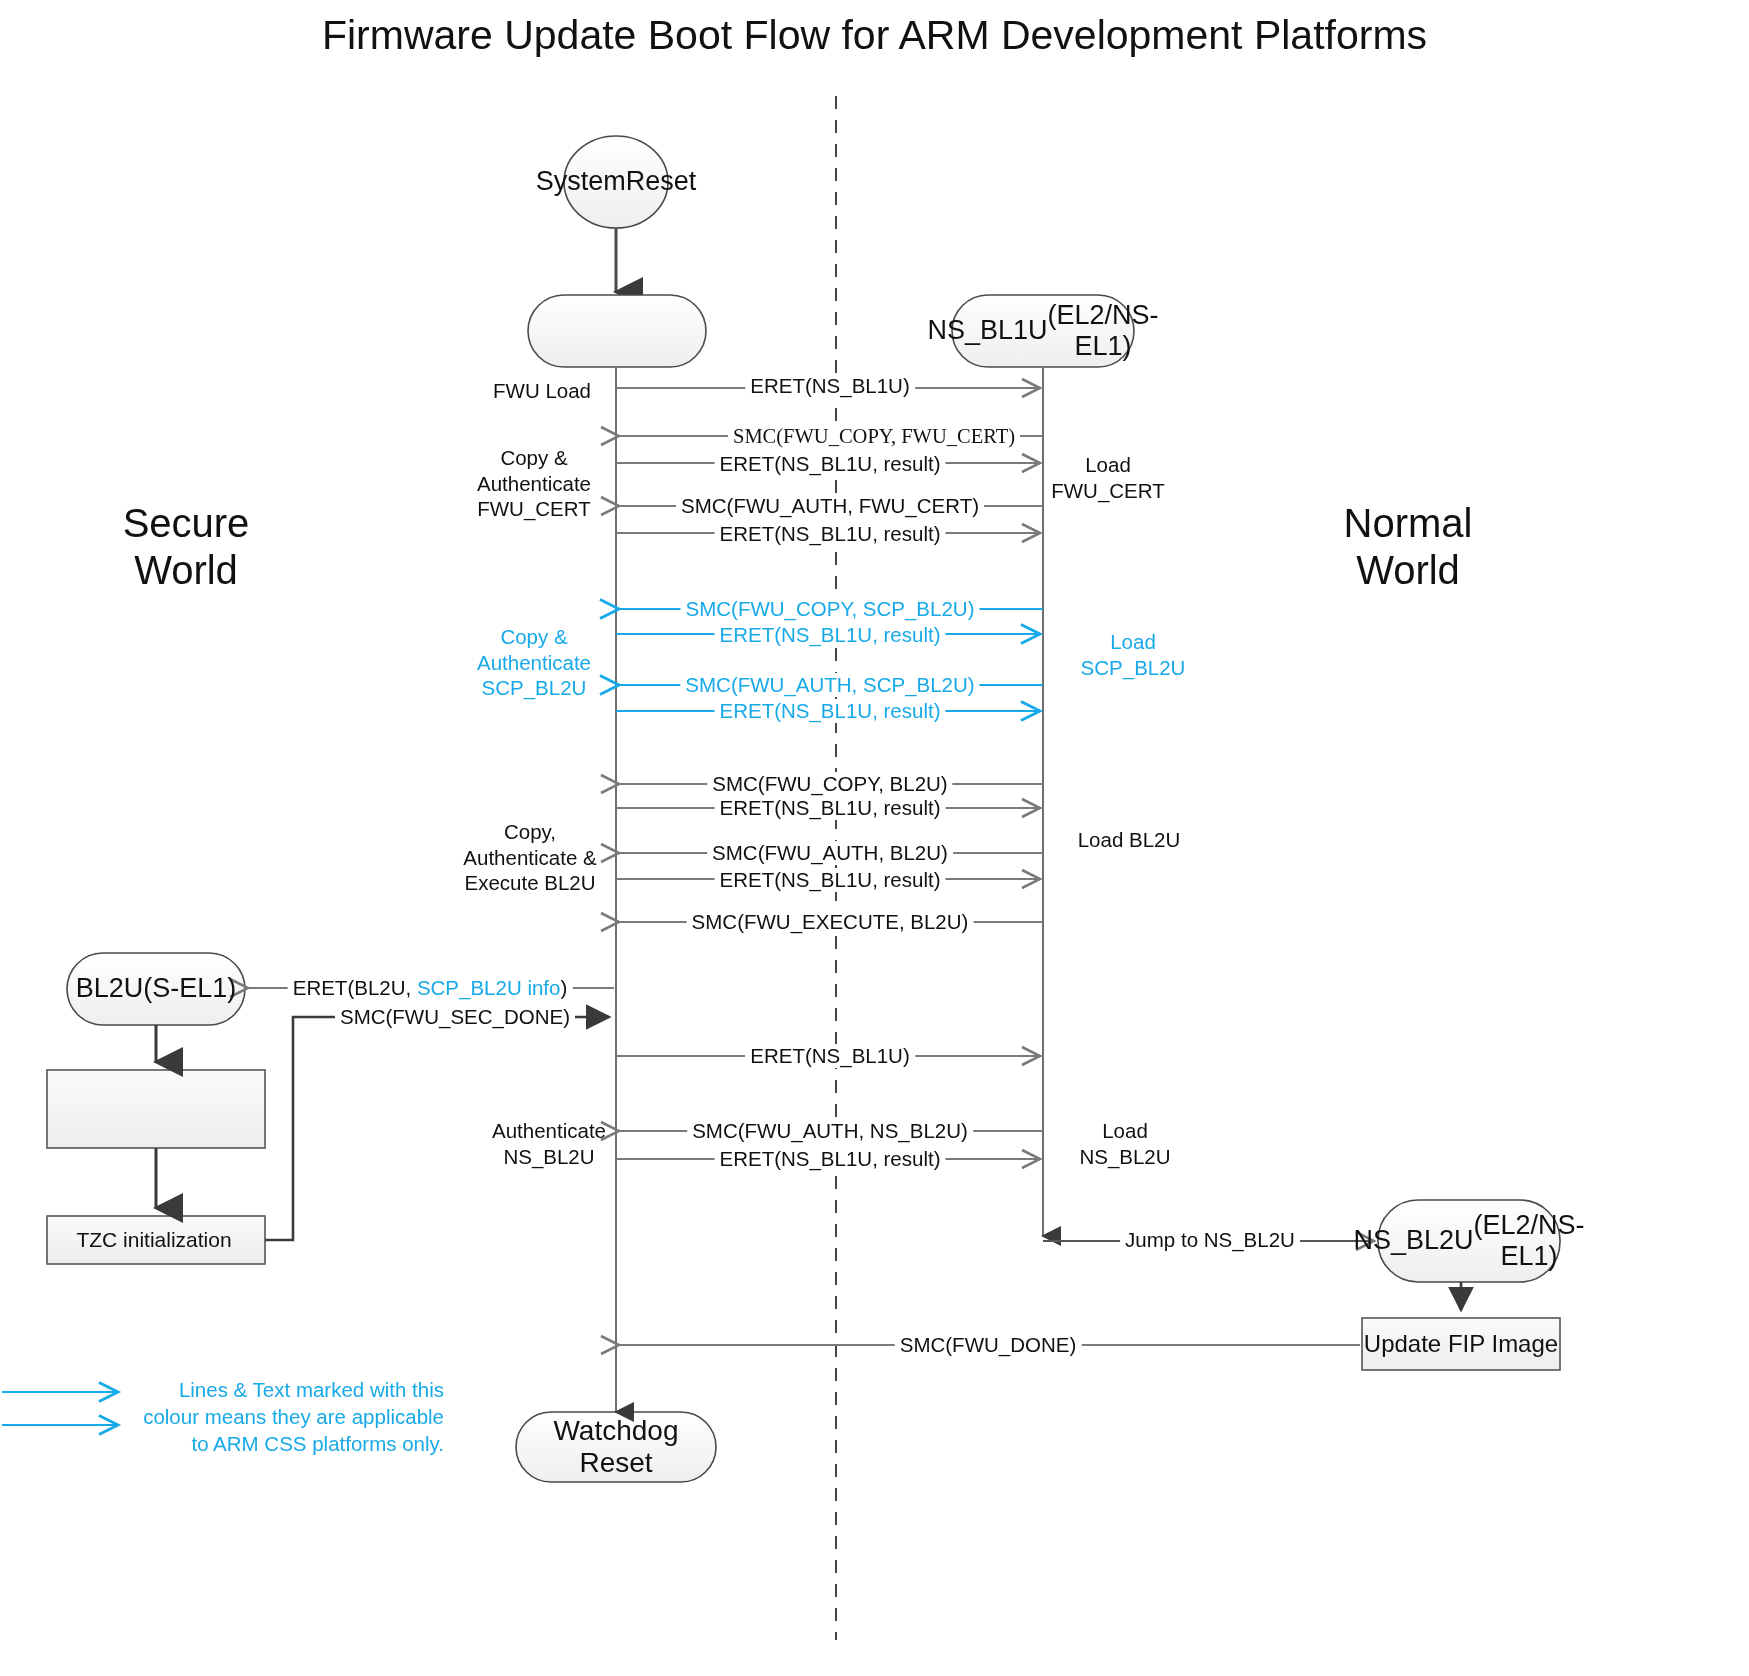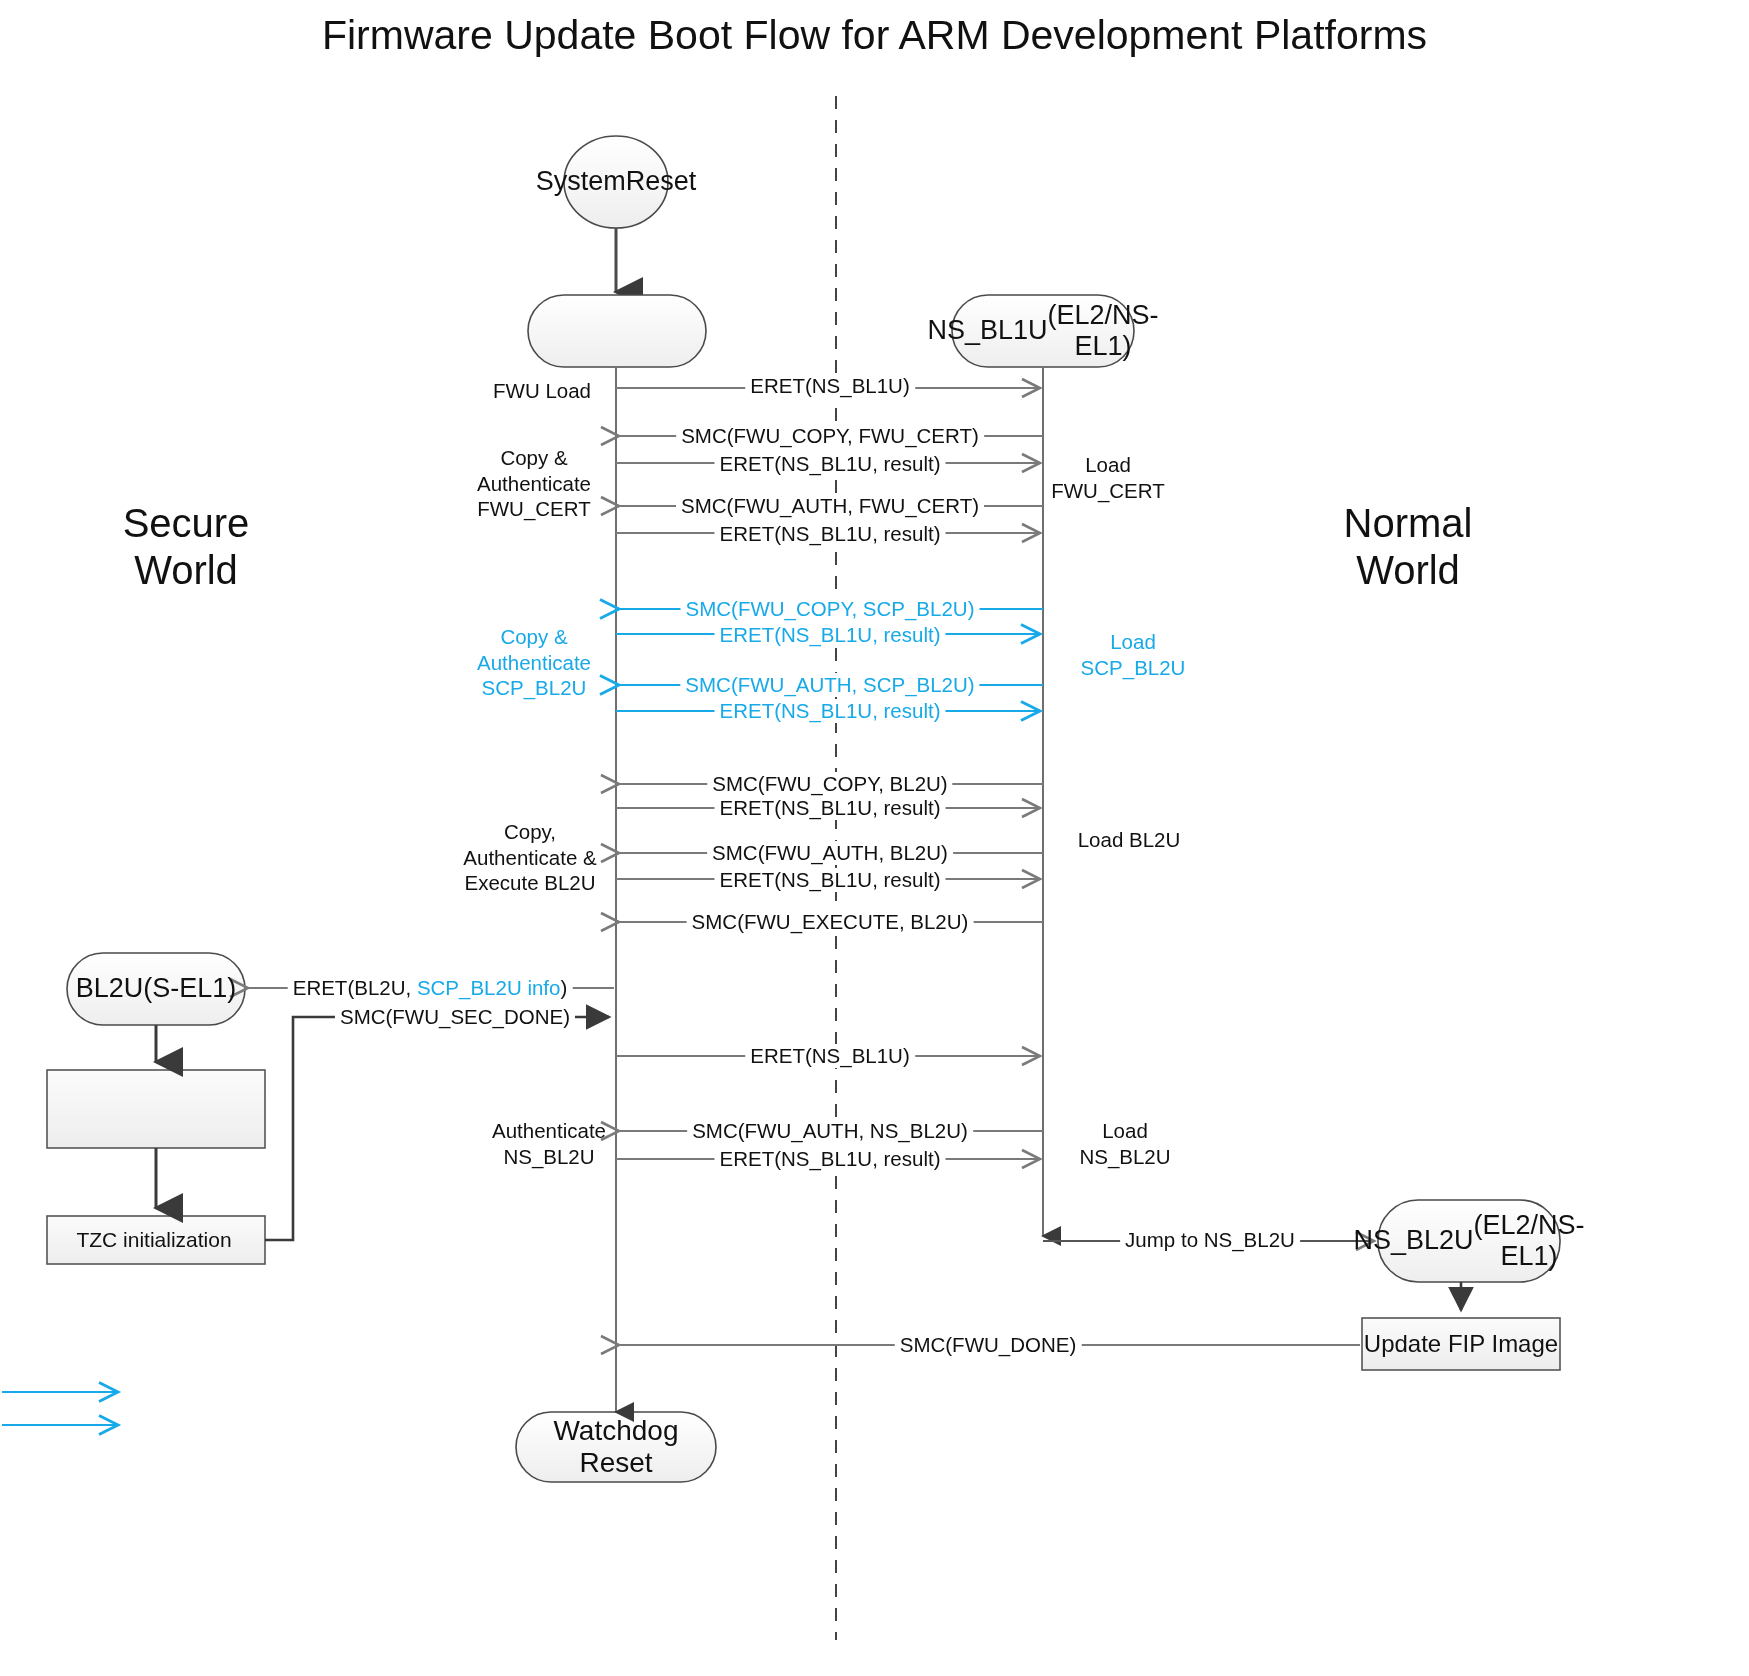--- a/index.html
+++ b/index.html
@@ -195,21 +195,21 @@
     <div>Load</div>
     <div>SCP_BL2U</div>
   </div>
   <div class="sidelbl" style="left:1129px;top:840px;">Load BL2U</div>
   <div class="sidelbl" style="left:1125px;top:1144px;">
     <div>Load</div>
     <div>NS_BL2U</div>
   </div>
 
   <div class="msg" style="left:830px;top:386px;">ERET(NS_BL1U)</div>
-  <div class="msg" style="left:830px;top:436px;">SMC(FWU_COPY, FWU_CERT)</div>
+  <div class="msg" style="left:874px;top:436px;font-family:Liberation Serif, serif;">SMC(FWU_COPY, FWU_CERT)</div>
   <div class="msg" style="left:830px;top:464px;">ERET(NS_BL1U, result)</div>
   <div class="msg" style="left:830px;top:506px;">SMC(FWU_AUTH, FWU_CERT)</div>
   <div class="msg" style="left:830px;top:534px;">ERET(NS_BL1U, result)</div>
   <div class="msg cy" style="left:830px;top:609px;">SMC(FWU_COPY, SCP_BL2U)</div>
   <div class="msg cy" style="left:830px;top:635px;">ERET(NS_BL1U, result)</div>
   <div class="msg cy" style="left:830px;top:685px;">SMC(FWU_AUTH, SCP_BL2U)</div>
   <div class="msg cy" style="left:830px;top:711px;">ERET(NS_BL1U, result)</div>
   <div class="msg" style="left:830px;top:784px;">SMC(FWU_COPY, BL2U)</div>
   <div class="msg" style="left:830px;top:808px;">ERET(NS_BL1U, result)</div>
   <div class="msg" style="left:830px;top:853px;">SMC(FWU_AUTH, BL2U)</div>
@@ -218,14 +218,19 @@
 
   <div class="msg mixed" style="left:430px;top:988px;"><span>ERET(BL2U, </span><span class="k">SCP_BL2U info</span><span>)</span></div>
 
   <div class="msg" style="left:455px;top:1017px;">SMC(FWU_SEC_DONE)</div>
   <div class="msg" style="left:830px;top:1056px;">ERET(NS_BL1U)</div>
   <div class="msg" style="left:830px;top:1131px;">SMC(FWU_AUTH, NS_BL2U)</div>
   <div class="msg" style="left:830px;top:1159px;">ERET(NS_BL1U, result)</div>
   <div class="msg" style="left:1210px;top:1240px;">Jump to NS_BL2U</div>
   <div class="msg" style="left:988px;top:1345px;">SMC(FWU_DONE)</div>
 
+  <div class="legend" style="left:130px;top:1376px;width:314px;">
+    <div>Lines &amp; Text marked with this</div>
+    <div>colour means they are applicable</div>
+    <div>to ARM CSS platforms only.</div>
+  </div>
 
 </div>
 
 </body></html>

